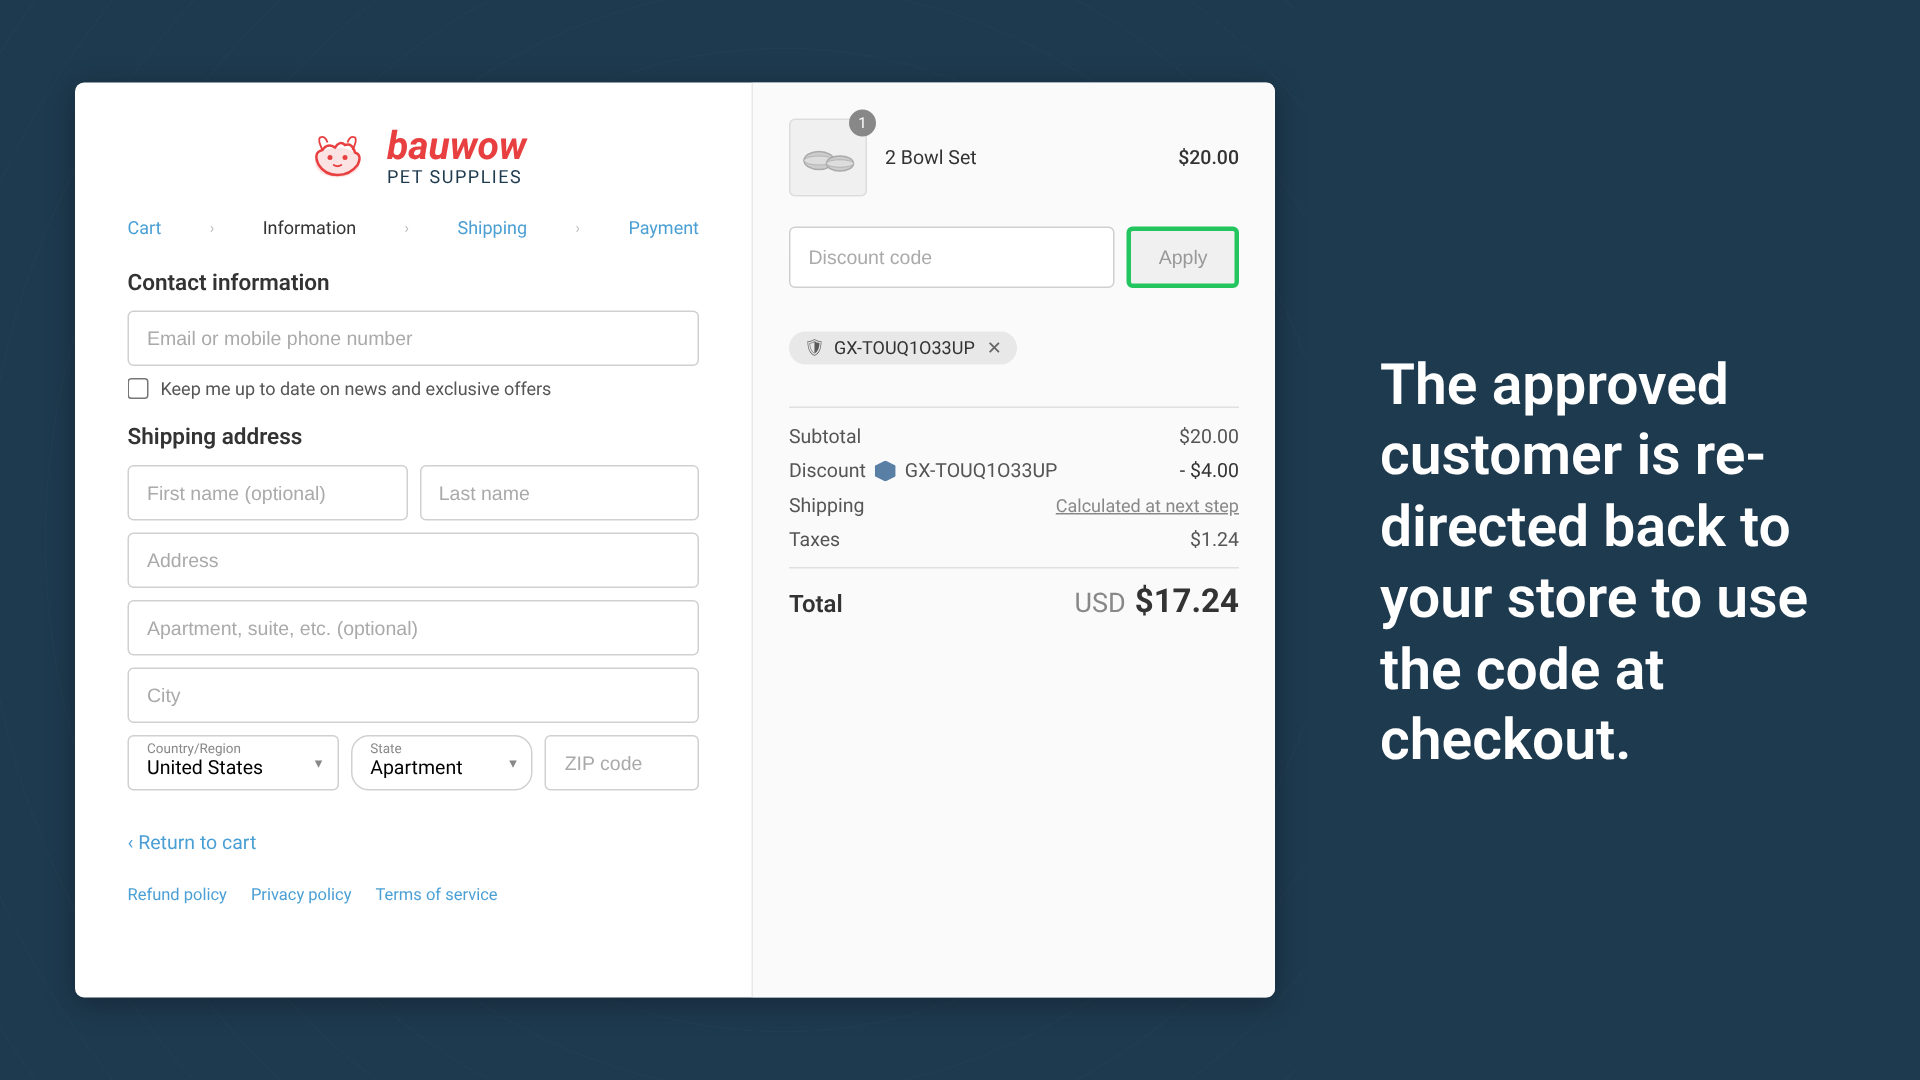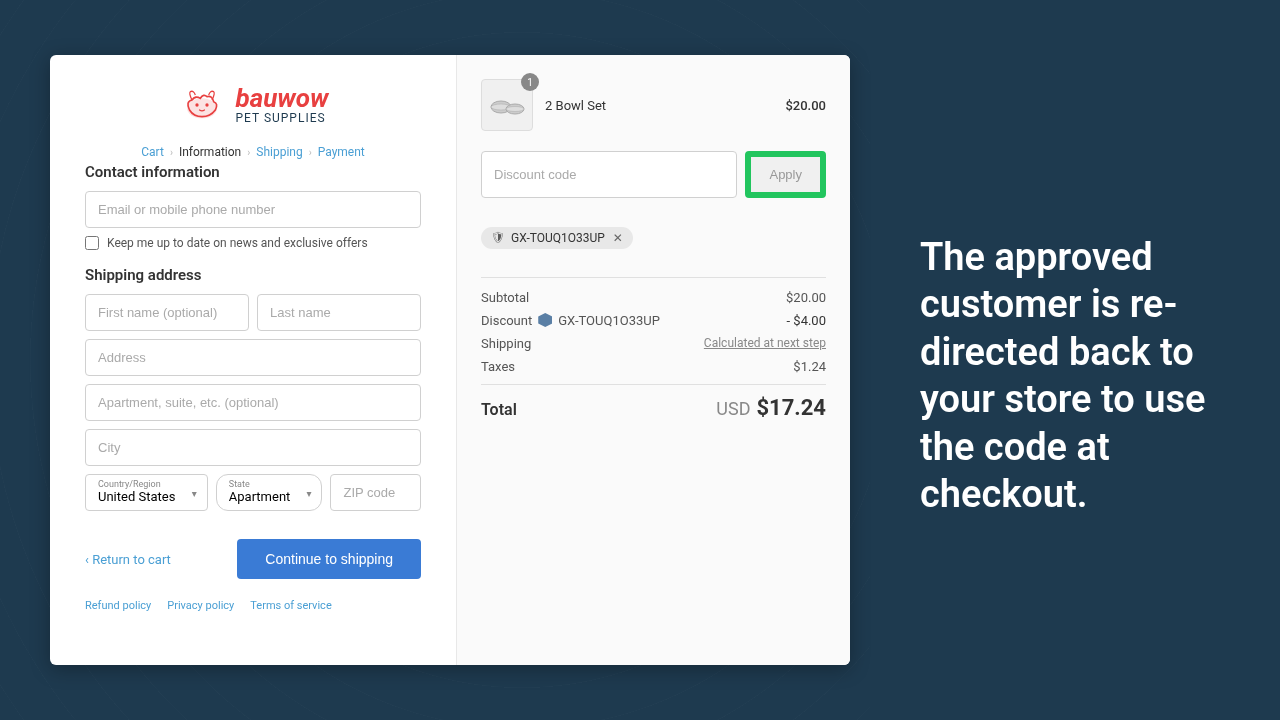--- a/index.html
+++ b/index.html
@@ -59,21 +59,21 @@
       height: 610px;
       background: white;
       border-radius: 6px;
       display: flex;
       box-shadow: 0 4px 20px rgba(0,0,0,0.3);
       overflow: hidden;
     }
 
     
     .left-panel {
-      width: 407px;
+      width: 452px;
       padding: 30px 35px;
       border-right: 1px solid #e8e8e8;
       overflow-y: auto;
     }
 
     .logo-area {
       text-align: center;
       margin-bottom: 16px;
     }
 
@@ -105,24 +105,24 @@
     .logo-subtitle {
       font-size: 12px;
       color: #1e3a4f;
       letter-spacing: 1px;
       text-transform: uppercase;
     }
 
     .breadcrumb {
       display: flex;
       align-items: center;
-      justify-content: center;
+      justify-content: space-between;
       gap: 6px;
       font-size: 12px;
-      margin-bottom: 4px;
+      margin-bottom: 20px;
       color: #888;
     }
 
     .breadcrumb-link {
       color: #4a9fd4;
       cursor: pointer;
       text-decoration: none;
     }
 
     .breadcrumb-active {
@@ -327,21 +327,21 @@
       outline: none;
     }
 
     .discount-input::placeholder {
       color: #aaa;
     }
 
     .apply-btn {
       background: #f0f0f0;
       color: #999;
-      border: 6px solid #22c55e;
+      border: 3px solid #22c55e;
       border-radius: 4px;
       padding: 10px 18px;
       font-size: 13px;
       cursor: pointer;
     }
 
     .coupon-tag {
       display: inline-flex;
       align-items: center;
       gap: 6px;
@@ -515,21 +515,20 @@
         <span class="select-label">State</span>
         <span class="select-val">Apartment</span>
         <span class="select-arrow">▾</span>
       </div>
       <input class="form-input" type="text" style="flex: 0.8 1 0%;" placeholder="ZIP code">
     </div>
 
     
     <div class="bottom-actions">
       <a class="return-link">‹ Return to cart</a>
-      <button class="continue-btn">Continue to shipping</button>
     </div>
 
     
     <div class="footer-links">
       <a class="footer-link">Refund policy</a>
       <a class="footer-link">Privacy policy</a>
       <a class="footer-link">Terms of service</a>
     </div>
 
   </div>

